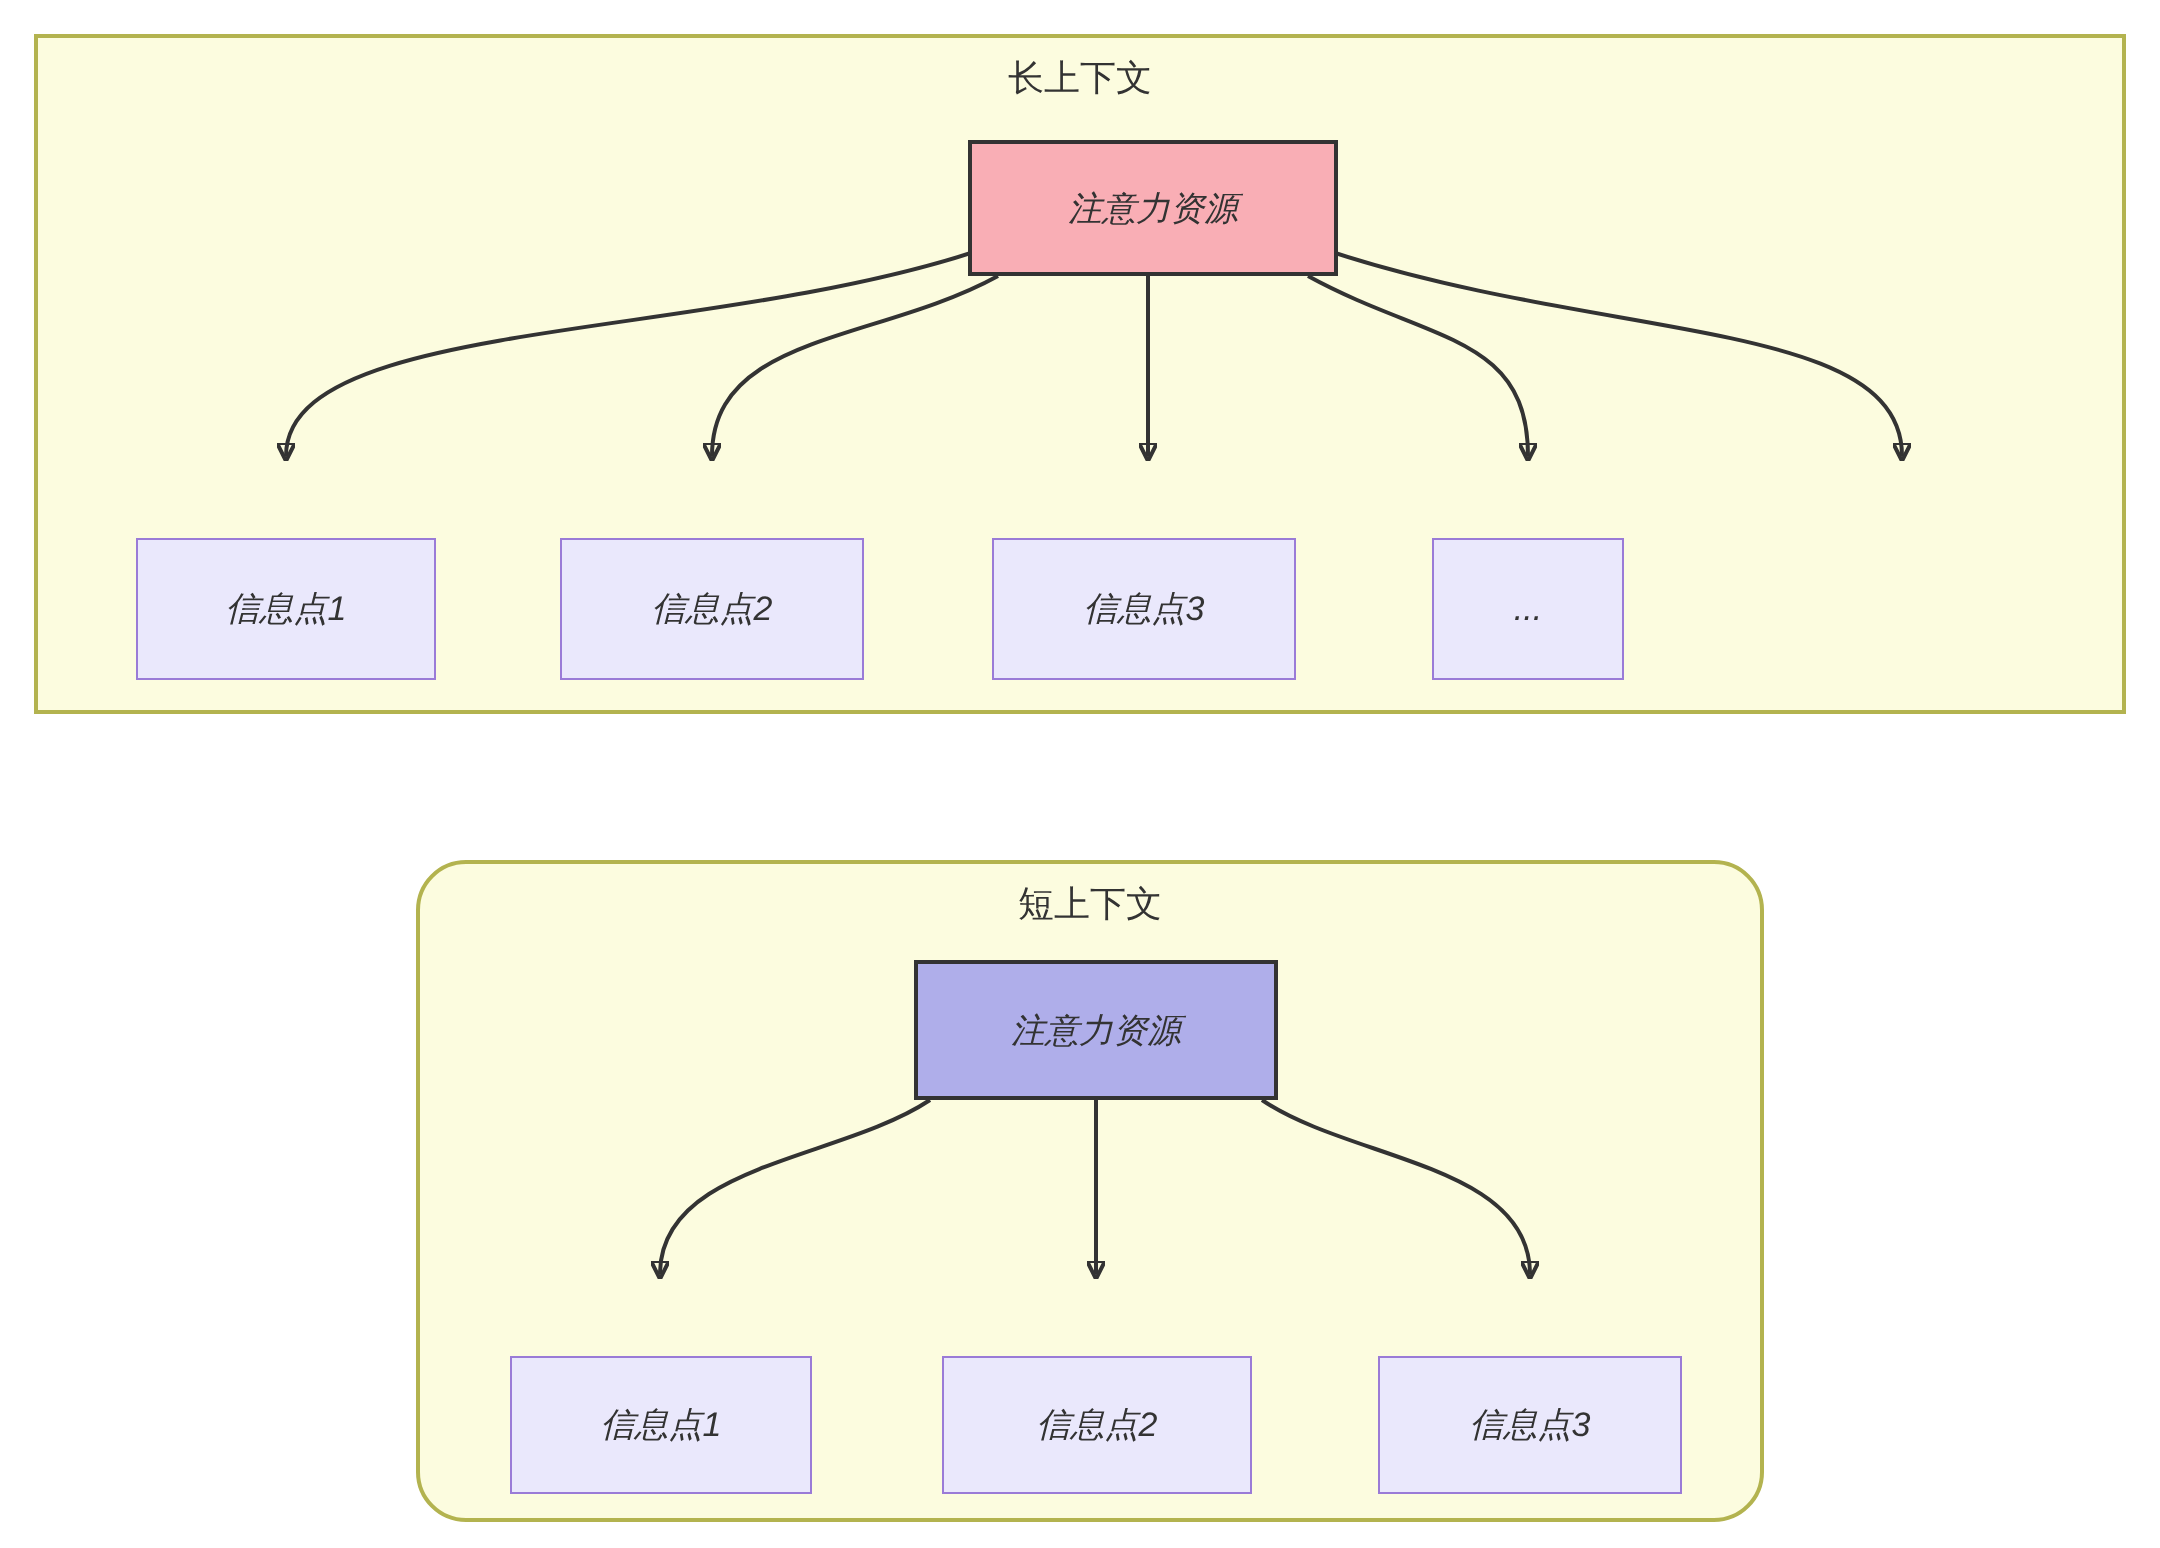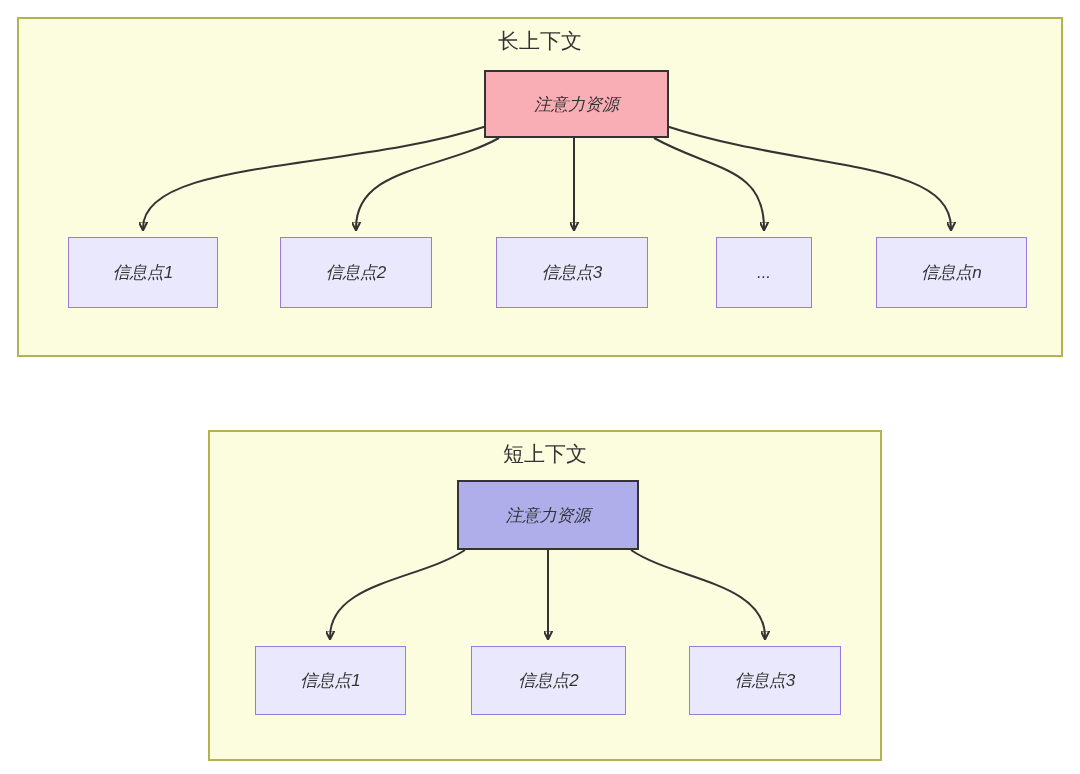--- a/index.html
+++ b/index.html
@@ -16,21 +16,21 @@
     background: var(--panel-fill, #fcfcdf);
     border: 2px solid var(--panel-border, #b3b34f);
     box-sizing: border-box;
   }
   .panel-title {
     position: absolute;
     top: 8px;
     left: 0;
     width: 100%;
     text-align: center;
-    font-size: 21px;
+    font-size: 18px;
     color: #333333;
   }
   .arrows {
     position: absolute;
     left: 0;
     top: 0;
     pointer-events: none;
   }
   .arrows path {
     fill: none;
@@ -52,20 +52,21 @@
     background: var(--hub-pink-fill, #f9aeb5);
     border: 2.5px solid var(--hub-border, #333333);
   }
   .node.hub-purple {
     background: var(--hub-purple-fill, #afaeea);
     border: 2.5px solid var(--hub-border, #333333);
   }
   .node.info {
     background: var(--info-fill, #eae8fc);
     border: 1.5px solid var(--info-border, #9a7bd7);
+    margin-top: 32px;
   }
 </style>
 </head>
 <body>
 
 <div class="page">
 
   <section class="panel" style="left:17px; top:17px; width:1046px; height:340px;">
     <div class="panel-title">长上下文</div>
 
@@ -81,24 +82,23 @@
       <path d="M 635 119 C 695 152, 745 148, 745 209" marker-end="url(#arrow-a)" stroke="#333333"></path>
       <path d="M 647 107 C 785 152, 932 140, 932 209" marker-end="url(#arrow-a)" stroke="#333333"></path>
     </svg>
 
     <div class="node hub hub-pink" style="left:465px; top:51px; width:185px; height:68px;">注意力资源</div>
 
     <div class="node info" style="left:49px; top:218px; width:150px; height:71px;">信息点1</div>
     <div class="node info" style="left:261px; top:218px; width:152px; height:71px;">信息点2</div>
     <div class="node info" style="left:477px; top:218px; width:152px; height:71px;">信息点3</div>
     <div class="node info" style="left:697px; top:218px; width:96px; height:71px;">...</div>
-    <div class="node info" style="left:857px; top:218px; width:151px; height:71px;">信息点n</div>
   </section>
 
-  <section class="panel" style="left:208px; top:430px; width:674px; height:331px;">
+  <section class="panel" style="left:208px; top:430px; width:674px; height:331px;border-radius:25px;">
     <div class="panel-title">短上下文</div>
 
     <svg class="arrows" width="674" height="331" viewBox="0 0 674 331">
       <defs>
         <marker id="arrow-b" markerWidth="9" markerHeight="9" refX="6.5" refY="4.5" orient="auto" markerUnits="userSpaceOnUse">
           <path d="M0,0 L9,4.5 L0,9 z" fill="#333333" stroke="none"></path>
         </marker>
       </defs>
       <path d="M 255 118 C 210 148, 120 150, 120 205" marker-end="url(#arrow-b)" stroke="#333333"></path>
       <path d="M 338 118 L 338 205" marker-end="url(#arrow-b)" stroke="#333333"></path>

